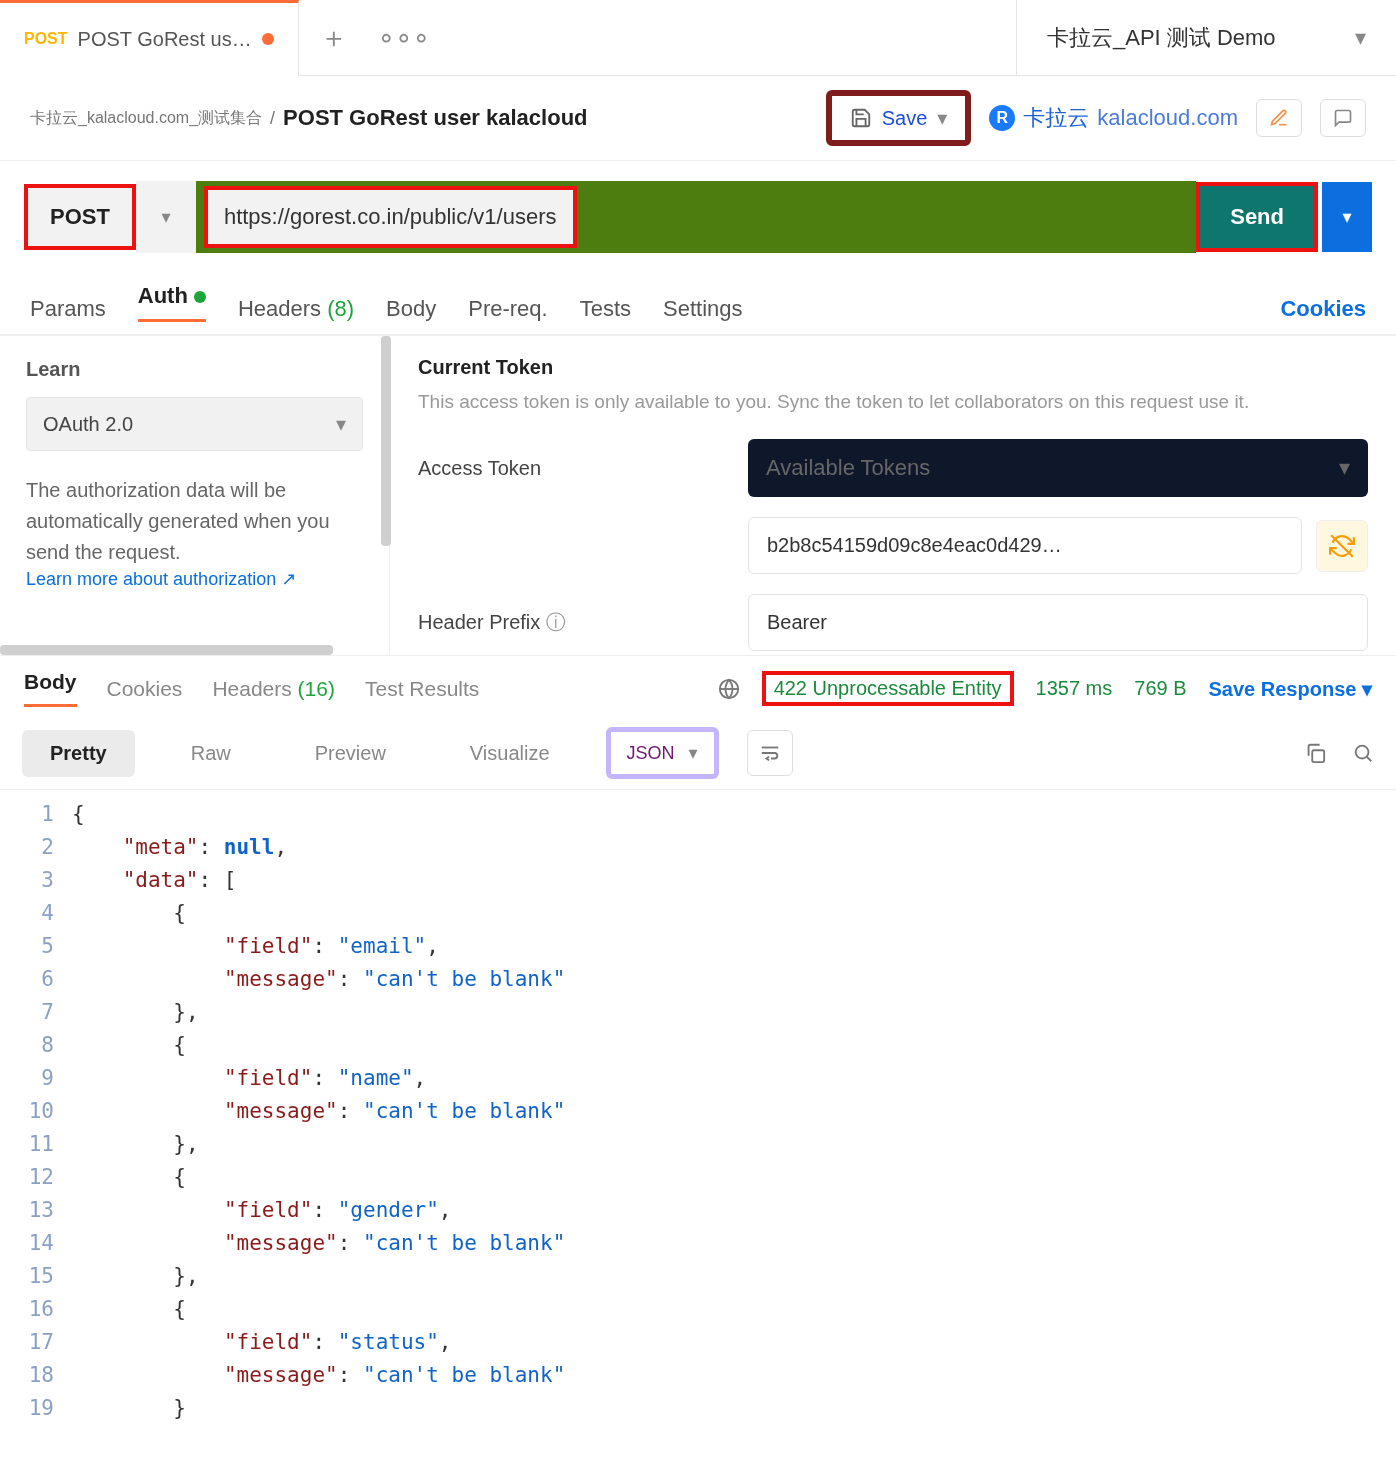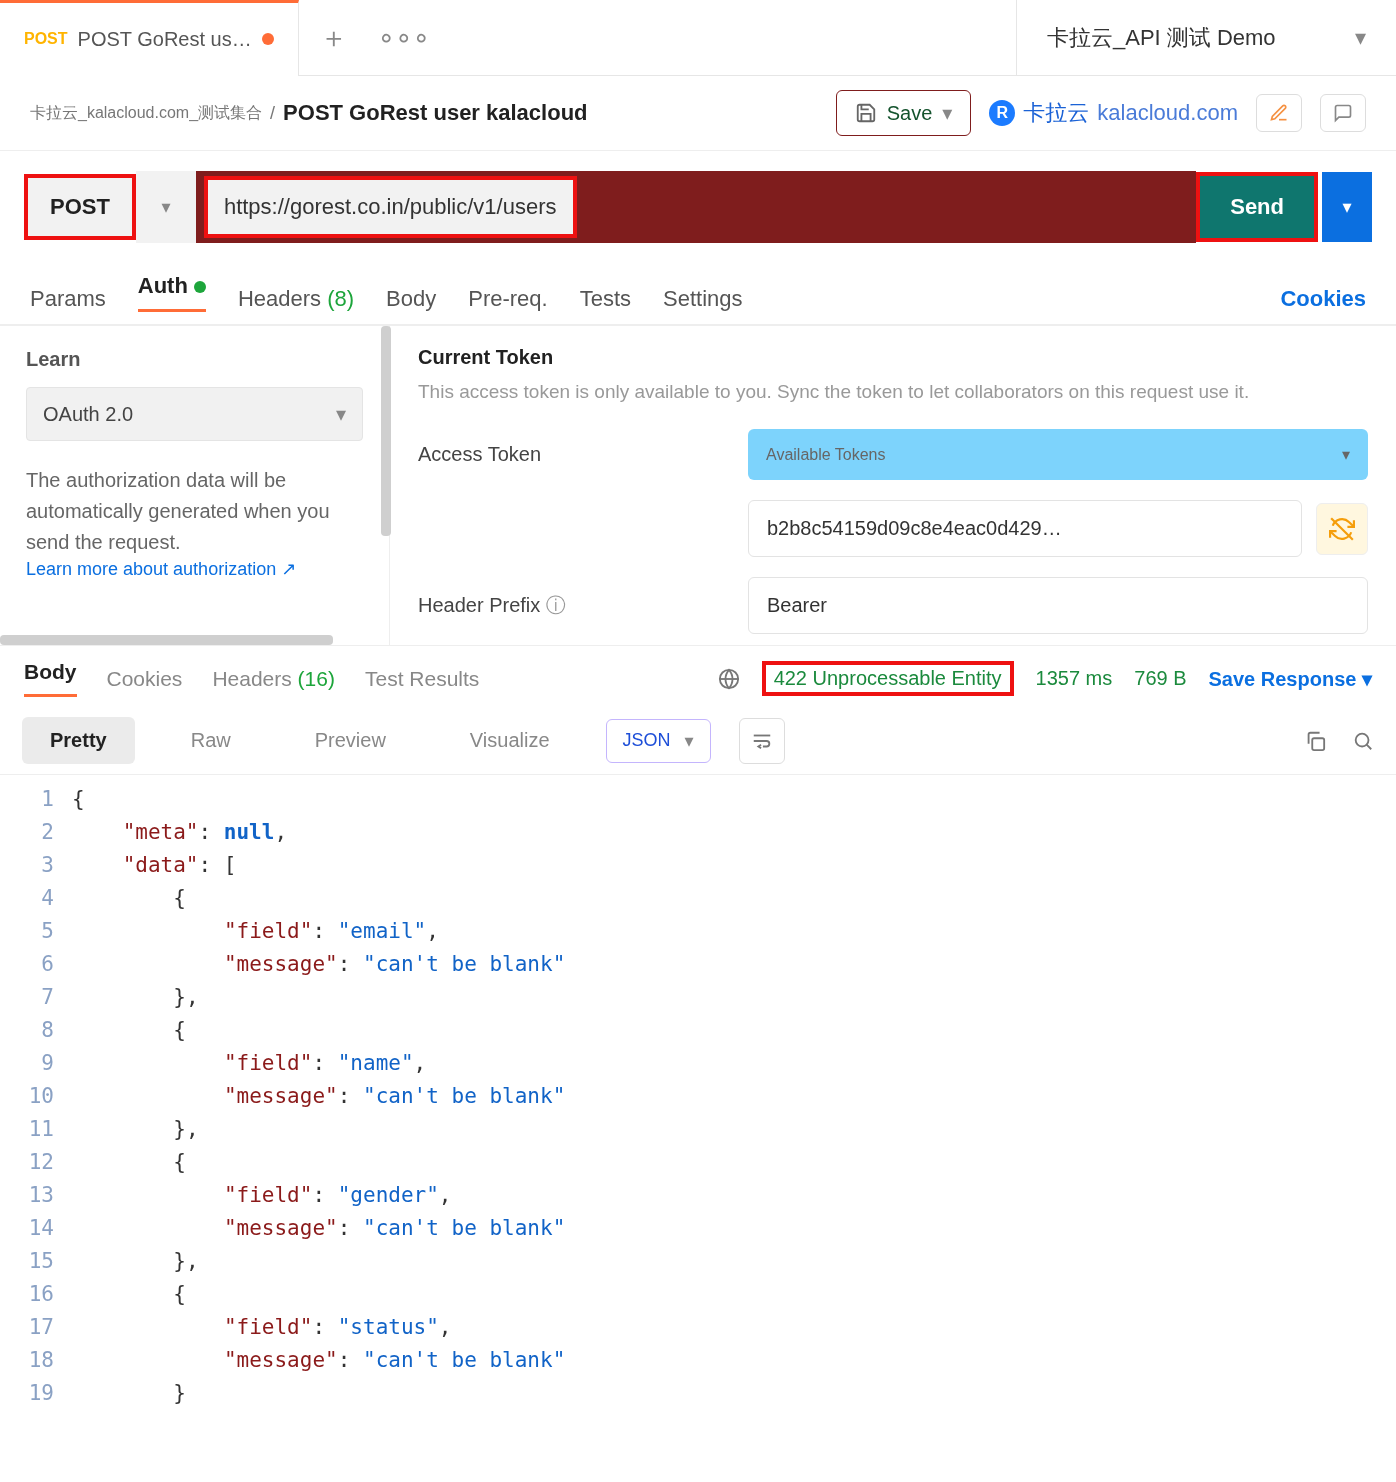--- a/index.html
+++ b/index.html
@@ -11,29 +11,29 @@
   .tab-title { color:#555; font-size:20px; max-width:180px; white-space:nowrap; overflow:hidden; text-overflow:ellipsis;}
   .tab-dirty { width:12px; height:12px; border-radius:50%; background:#ff6c37; }
   .tab-plus,.tab-more { width:70px; display:flex; align-items:center; justify-content:center; color:#888; font-size:28px; }
   .env-select { margin-left:auto; border-left:1px solid #e6e6e6; height:76px; display:flex; align-items:center; padding:0 30px; gap:18px; color:#333; font-size:22px; min-width:380px;}
   .env-select .chev { margin-left:auto; color:#888; }
   .crumb-row { display:flex; align-items:center; padding:14px 30px; border-bottom:1px solid #eee; gap:8px; }
   .crumb-coll { color:#777; font-size:16px; }
   .crumb-sep { color:#777; }
   .crumb-name { font-weight:700; font-size:22px; }
   .crumb-actions { margin-left:auto; display:flex; gap:18px; align-items:center; }
-  .save-btn { display:flex; align-items:center; gap:10px; padding:10px 18px; border:1px solid #7f1d1d; border-radius:6px; color:#14532d; font-size:20px;}
+  .save-btn { display:flex; align-items:center; gap:10px; padding:10px 18px; border:6px solid #7f1d1d; border-radius:6px; color:#1d4ed8; font-size:20px;}
   .watermark { display:flex; align-items:center; gap:8px; color:#1b62d6; font-size:22px;}
   .wm-logo { width:26px; height:26px; border-radius:50%; background:#1b7bff; color:#fff; display:flex; align-items:center;justify-content:center; font-size:16px; font-weight:700;}
   .wm-text { color:#4a7bd8; }
   .share-btn,.misc-btn { border:1px solid #ddd; border-radius:6px; padding:8px 12px; color:#888;}
   .url-row { display:flex; align-items:center; padding:20px 24px; gap:0; }
   .method-box { background:#f2f2f2; border:4px solid #e11; padding:16px 22px; font-size:22px; font-weight:700; display:flex; align-items:center; gap:50px; }
   .method-chev-wrap { width:60px; display:flex; align-items:center; justify-content:center; color:#888;}
-  .url-box-wrap { flex:1; display:flex; align-items:center; background:#7f1d1d; height:72px;}
+  .url-box-wrap { flex:1; display:flex; align-items:center; background:#4d7c0f; height:72px;}
   .url-box { border:4px solid #e11; padding:14px 16px; background:#f2f2f2; font-size:22px; color:#333; margin-left:8px;}
   .send-wrap { display:flex; }
   .send-btn { background:#0f766e; color:#fff; font-weight:700; font-size:22px; padding:18px 30px; border:4px solid #e11;}
   .send-more { background:#0b6fe0; color:#fff; width:50px; display:flex; align-items:center; justify-content:center; margin-left:4px;}
   .req-tabs { display:flex; align-items:flex-end; gap:32px; padding:10px 30px 12px; border-bottom:1px solid #eee; font-size:22px; color:#555;}
   .req-tabs .rt.active { font-weight:700; color:#222; border-bottom:3px solid #ff6c37; padding-bottom:10px;}
   .dot-green { width:12px; height:12px; border-radius:50%; background:#1da53b; display:inline-block; margin-left:6px; vertical-align:middle;}
   .hdr-count { color:#1da53b; }
   .cookies-link { margin-left:auto; color:#0b6fe0; font-weight:600; }
   .auth-pane { display:flex; border-top:1px solid #eee; height:320px; }
@@ -42,35 +42,35 @@
   .type-select { background:#f1f1f1; border:1px solid #e4e4e4; border-radius:4px; padding:14px 16px; display:flex; align-items:center; justify-content:space-between; color:#444; font-size:20px; margin-bottom:24px; }
   .auth-desc { color:#666; font-size:20px; line-height:1.55; }
   .auth-learn { color:#0b6fe0; }
   .left-scroll { position:absolute; left:0; right:56px; bottom:0; height:10px; background:#cfcfcf; border-radius:4px;}
   .right-scroll { position:absolute; right:-2px; top:0; width:10px; height:210px; background:#cfcfcf; border-radius:4px;}
   .auth-right { flex:1; padding:20px 28px; position:relative;}
   .ar-title { font-weight:700; font-size:20px; margin-bottom:12px;}
   .ar-desc { color:#999; font-size:19px; margin-bottom:26px;}
   .ar-row { display:flex; align-items:center; gap:30px; margin-bottom:20px;}
   .ar-label { width:300px; color:#444; font-size:20px;}
-  .ar-select { flex:1; background:#7dd3fc; border-radius:6px; display:flex; align-items:center; justify-content:space-between; padding:16px 18px; color:#666; font-size:16px;}
+  .ar-select { flex:1; background:#0f172a; border-radius:6px; display:flex; align-items:center; justify-content:space-between; padding:16px 18px; color:#666; font-size:22px;}
   .token-field { flex:1; display:flex; align-items:center; gap:14px;}
   .token-input { flex:1; border:1px solid #e3e3e3; border-radius:6px; padding:16px 18px; font-size:20px; color:#333;}
   .sync-off { width:52px; height:52px; border:1px solid #eee; background:#fff7df; display:flex; align-items:center;justify-content:center; color:#f59e0b; border-radius:6px;}
   .resp-tabs { display:flex; align-items:center; gap:30px; padding:14px 24px 10px; border-top:1px solid #eee; font-size:21px;}
   .resp-tabs .rt { color:#888; }
   .resp-tabs .rt.active { font-weight:700; color:#222; border-bottom:3px solid #ff6c37; padding-bottom:10px;}
   .resp-meta { display:flex; align-items:center; gap:22px; margin-left:auto;}
   .status-box { color:#1b8a3d; border:4px solid #e11; padding:2px 8px; font-size:20px;}
   .time,.size { color:#1b8a3d; font-size:20px; }
   .save-response { color:#0b6fe0; font-weight:700; font-size:20px;}
   .body-toolbar { display:flex; align-items:center; gap:28px; padding:10px 22px; border-bottom:1px solid #eee;}
   .bt-tab { color:#888; font-size:20px; padding:12px 28px; border-radius:6px;}
   .bt-tab.active { background:#ebebeb; color:#222; font-weight:600;}
-  .fmt-select { border:1px solid #c4b5fd; border-radius:6px; padding:10px 16px; color:#1d4ed8; display:flex; align-items:center; gap:14px;}
+  .fmt-select { border:5px solid #c4b5fd; border-radius:6px; padding:10px 16px; color:#701a75; display:flex; align-items:center; gap:14px;}
   .wrap-btn { border:1px solid #ddd; border-radius:6px; width:46px; height:46px; display:flex;align-items:center;justify-content:center;color:#777;}
   .body-tools-right { margin-left:auto; display:flex; gap:26px; color:#777; }
   .code-area { font-family: ui-monospace, SFMono-Regular, Menlo, monospace; font-size:21px; padding:8px 0 20px; line-height:33px; background:#fff;}
   .code-line { display:flex; }
   .gutter { width:72px; text-align:right; padding-right:18px; color:#8aa1c4; user-select:none;}
   .code { white-space:pre; }
   .k { color:#8b1a1a; }
   .s { color:#1163c7; }
   .p { color:#333; }
   .null { color:#1163c7; font-weight:600; }

